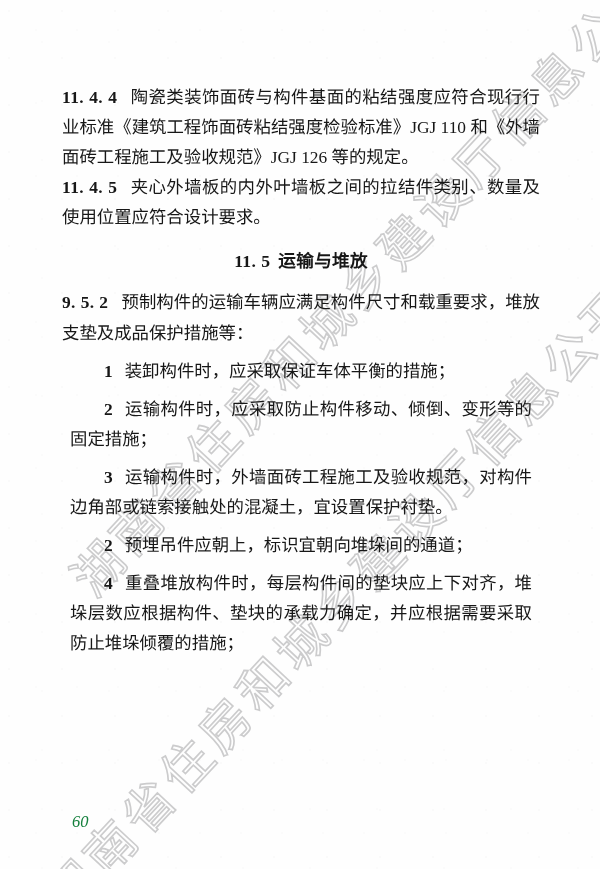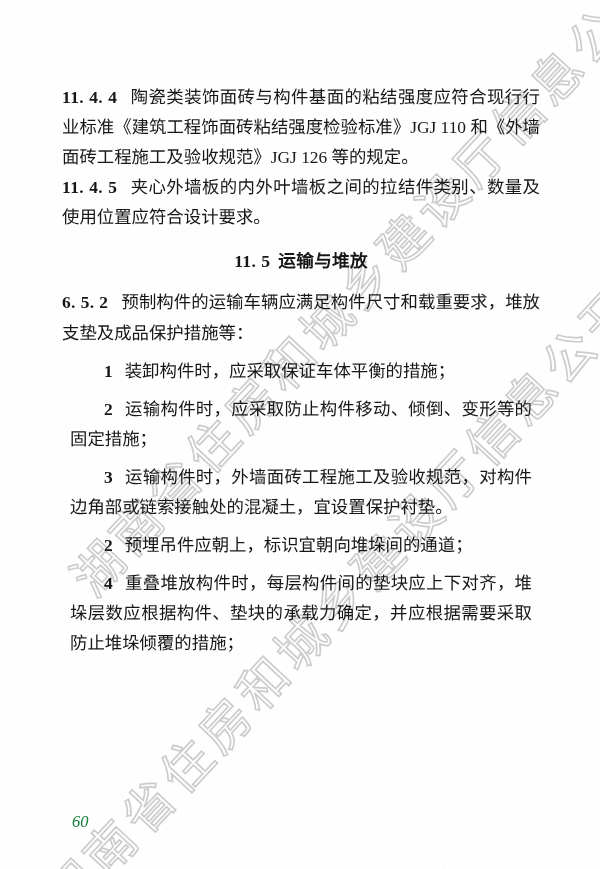--- a/index.html
+++ b/index.html
@@ -144,21 +144,21 @@
 
   <div id="watermark-layer">
     <div class="watermark wm-a">湖南省住房和城乡建设厅信息公开</div>
     <div class="watermark wm-b">湖南省住房和城乡建设厅信息公开</div>
   </div>
 
   <div id="content">
       <p class="para"><span class="clause-num">11. 4. 4</span><span>陶瓷类装饰面砖与构件基面的粘结强度应符合现行行业标准《建筑工程饰面砖粘结强度检验标准》JGJ 110 和《外墙面砖工程施工及验收规范》JGJ 126 等的规定。</span></p>
       <p class="para"><span class="clause-num">11. 4. 5</span><span>夹心外墙板的内外叶墙板之间的拉结件类别、数量及使用位置应符合设计要求。</span></p>
       <div class="section-head"><span class="sh-num">11. 5</span><span>运输与堆放</span></div>
-      <p class="para"><span class="clause-num">6. 5. 2</span><span>预制构件的运输车辆应满足构件尺寸和载重要求，堆放支垫及成品保护措施等：</span></p>
+      <p class="para"><span class="clause-num">9. 5. 2</span><span>预制构件的运输车辆应满足构件尺寸和载重要求，堆放支垫及成品保护措施等：</span></p>
       <p class="item"><span class="item-num">1</span><span>装卸构件时，应采取保证车体平衡的措施；</span></p>
       <p class="item"><span class="item-num">2</span><span>运输构件时，应采取防止构件移动、倾倒、变形等的固定措施；</span></p>
       <p class="item"><span class="item-num">3</span><span>运输构件时，外墙面砖工程施工及验收规范，对构件边角部或链索接触处的混凝土，宜设置保护衬垫。</span></p>
       <p class="item"><span class="item-num">2</span><span>预埋吊件应朝上，标识宜朝向堆垛间的通道；</span></p>
       <p class="item"><span class="item-num">4</span><span>重叠堆放构件时，每层构件间的垫块应上下对齐，堆垛层数应根据构件、垫块的承载力确定，并应根据需要采取防止堆垛倾覆的措施；</span></p>
     </div>
 
   <div id="folio">60</div>
 
 </div>

